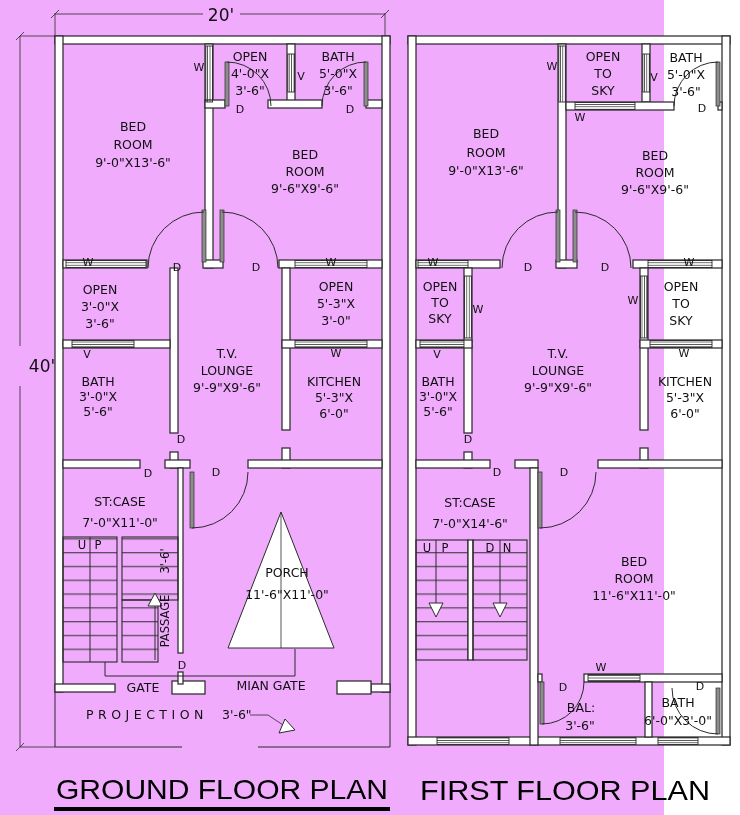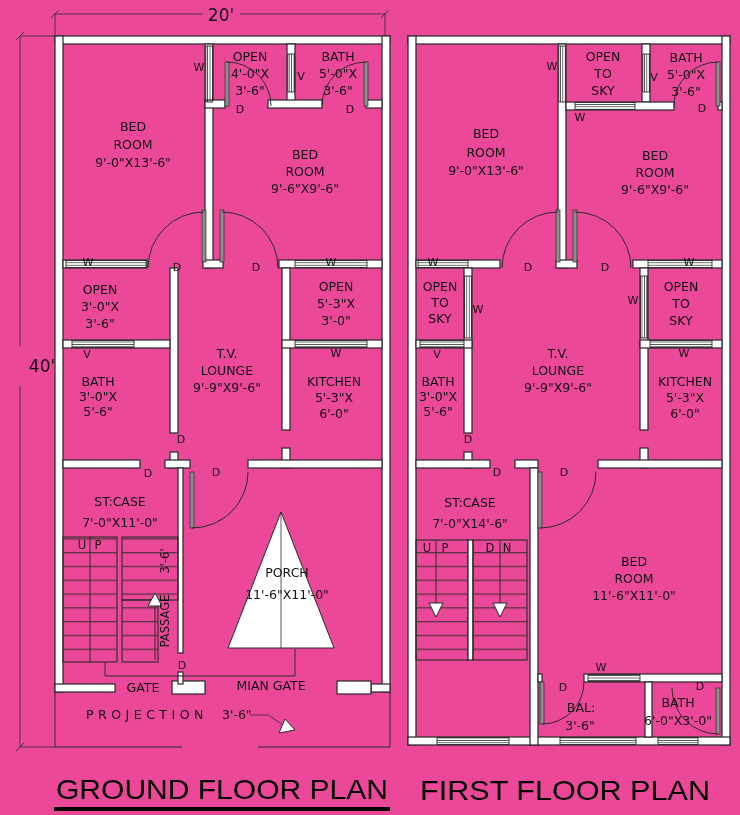--- a/index.html
+++ b/index.html
@@ -1,16 +1,16 @@
 <!DOCTYPE html>
 <html><head>
 <meta charset="utf-8">
 <style>
   html,body{margin:0;padding:0;background:#fff;}
-  .stage{width:740px;height:815px;background:#ec4899;position:relative;font-family:"DejaVu Sans",sans-serif;}
+  .stage{width:664px;height:815px;background:#f0abfc;position:relative;font-family:"DejaVu Sans",sans-serif;}
   svg{display:block;}
   .wall{fill:#fff;stroke:#2b2b2b;stroke-width:1.25;}
   .win{stroke:#2b2b2b;stroke-width:.9;}
   .wh{fill:url(#hatchH);}
   .wv{fill:url(#hatchV);}
   .leaf{fill:#8d8d8d;stroke:#2b2b2b;stroke-width:.7;}
   .arc{fill:none;stroke:#2b2b2b;stroke-width:1;}
   .ln{fill:none;stroke:#2b2b2b;stroke-width:1;}
   .thin{stroke-width:.8;}
   .stair{fill:url(#steps);stroke:#2b2b2b;stroke-width:1.1;}

